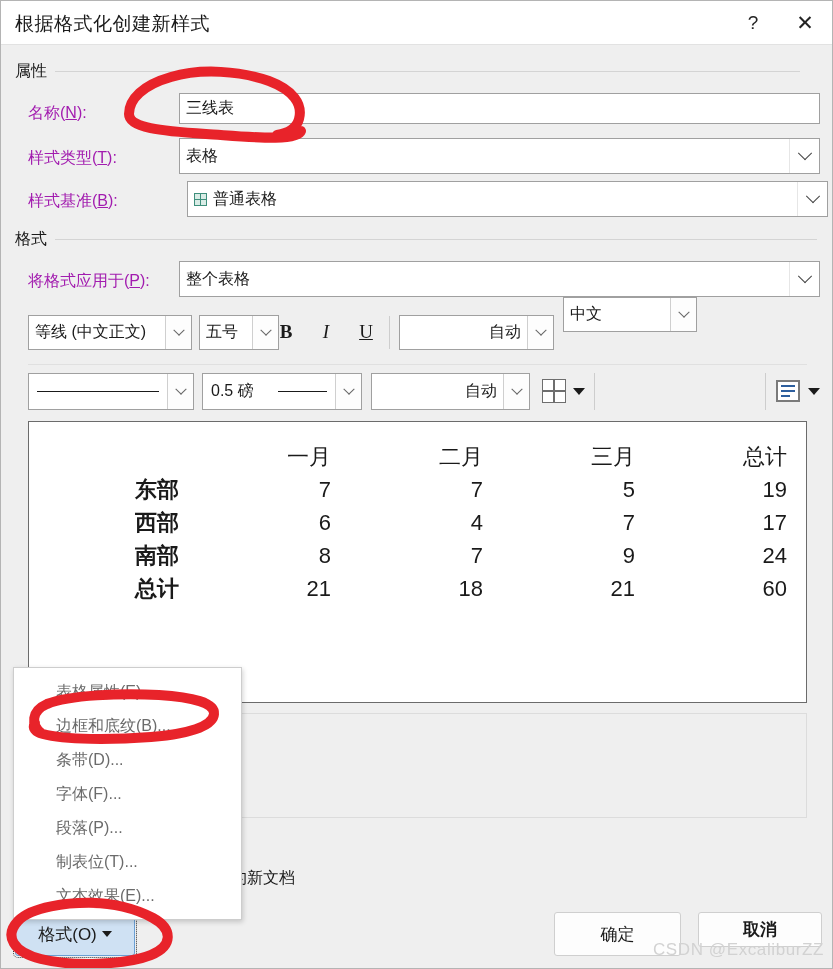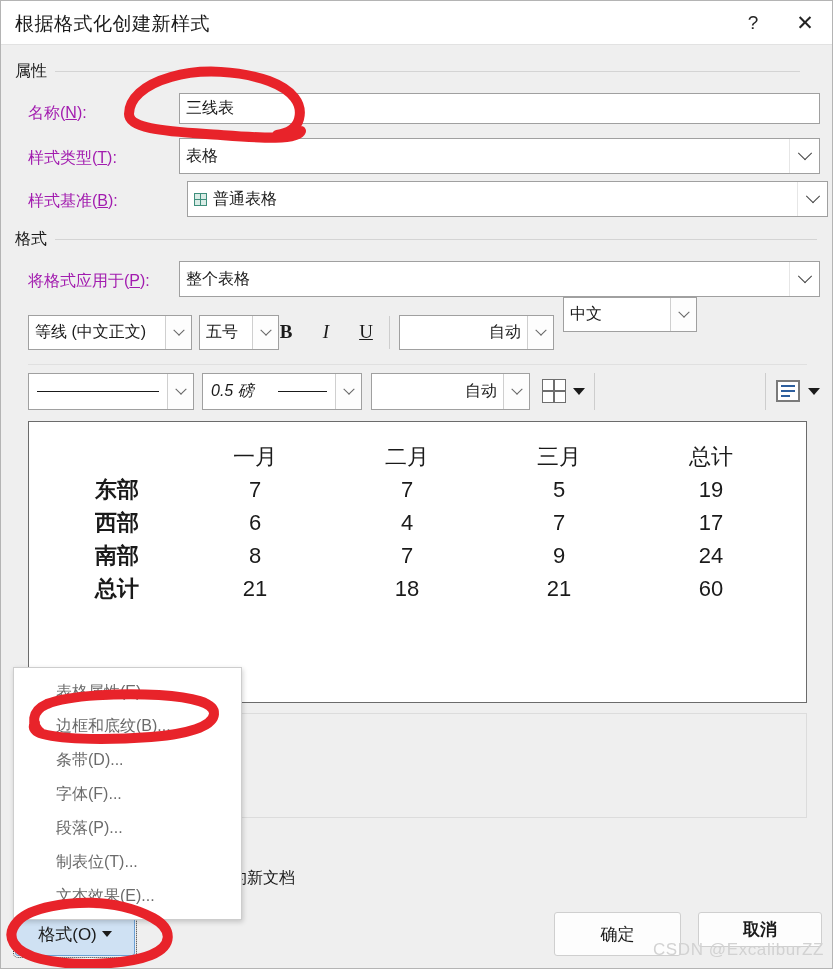--- a/index.html
+++ b/index.html
@@ -157,21 +157,20 @@
   }
   .line-sample .rule {
     width: 100%; height: 0;
     border-top: 1.5px solid #1a1a1a;
   }
   .weight-cell {
     flex: 1 1 auto;
     display: flex; align-items: center; gap: 24px;
     padding: 0 8px;
     white-space: nowrap;
-    font-style: italic;
   }
   .weight-cell .rule {
     flex: 1 1 auto; height: 0;
     border-top: 1.3px solid #1a1a1a;
   }
 
   
   #border-icon-btn {
     position: absolute;
     display: flex; align-items: center; gap: 7px;
@@ -222,21 +221,21 @@
     overflow: hidden;
   }
   #ptable {
     position: absolute; left: 20px; top: 18px;
     border-collapse: collapse;
     font-family: "Liberation Sans", sans-serif;
   }
   #ptable td, #ptable th {
     font-size: 22px; color: #1a1a1a;
     font-weight: normal;
-    text-align: center;
+    text-align: right;
     padding: 1px 0;
     height: 33px;
     vertical-align: middle;
   }
   #ptable .rowhead { font-weight: bold; width: 130px; padding-left: 6px; }
   #ptable .colhead { font-weight: normal; }
   #ptable .c { width: 152px; }
 
   
   #desc-box {

